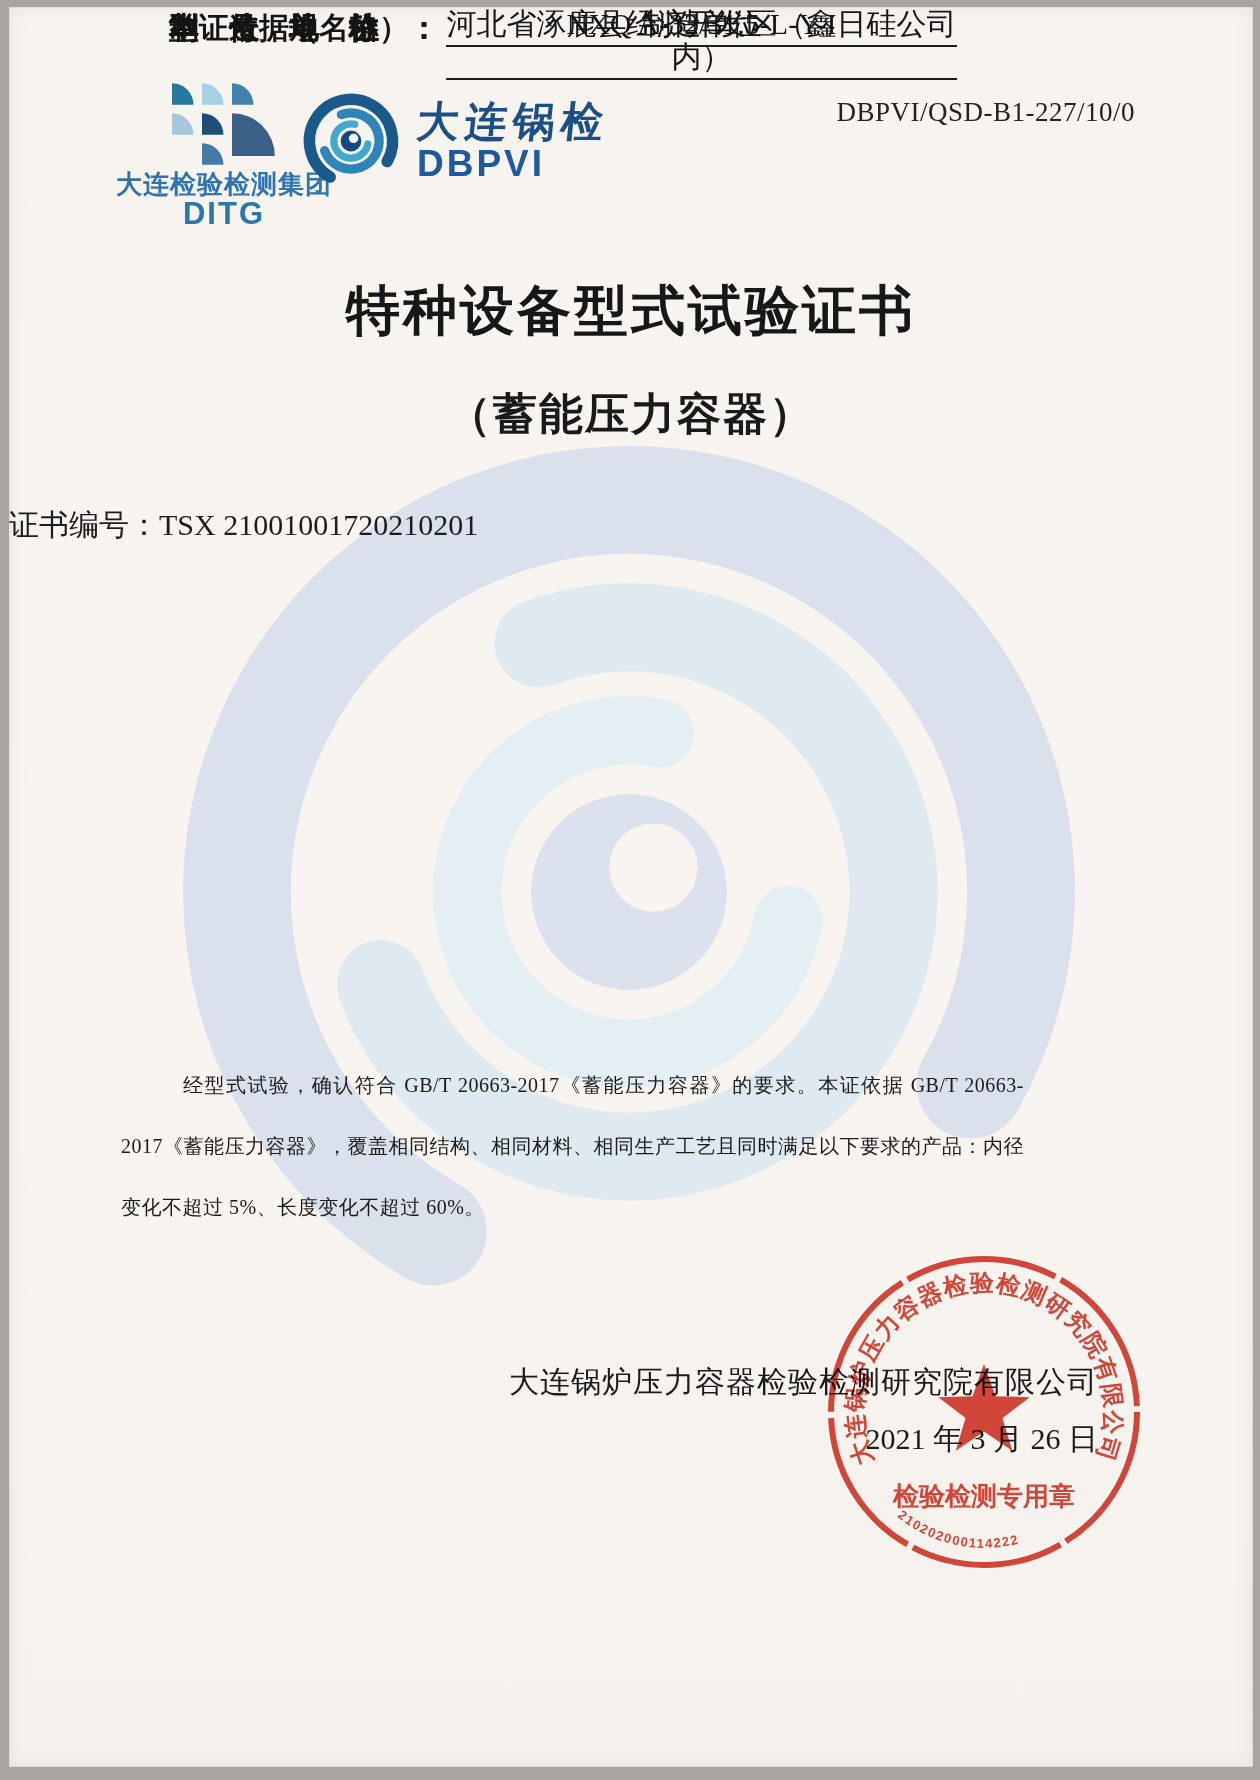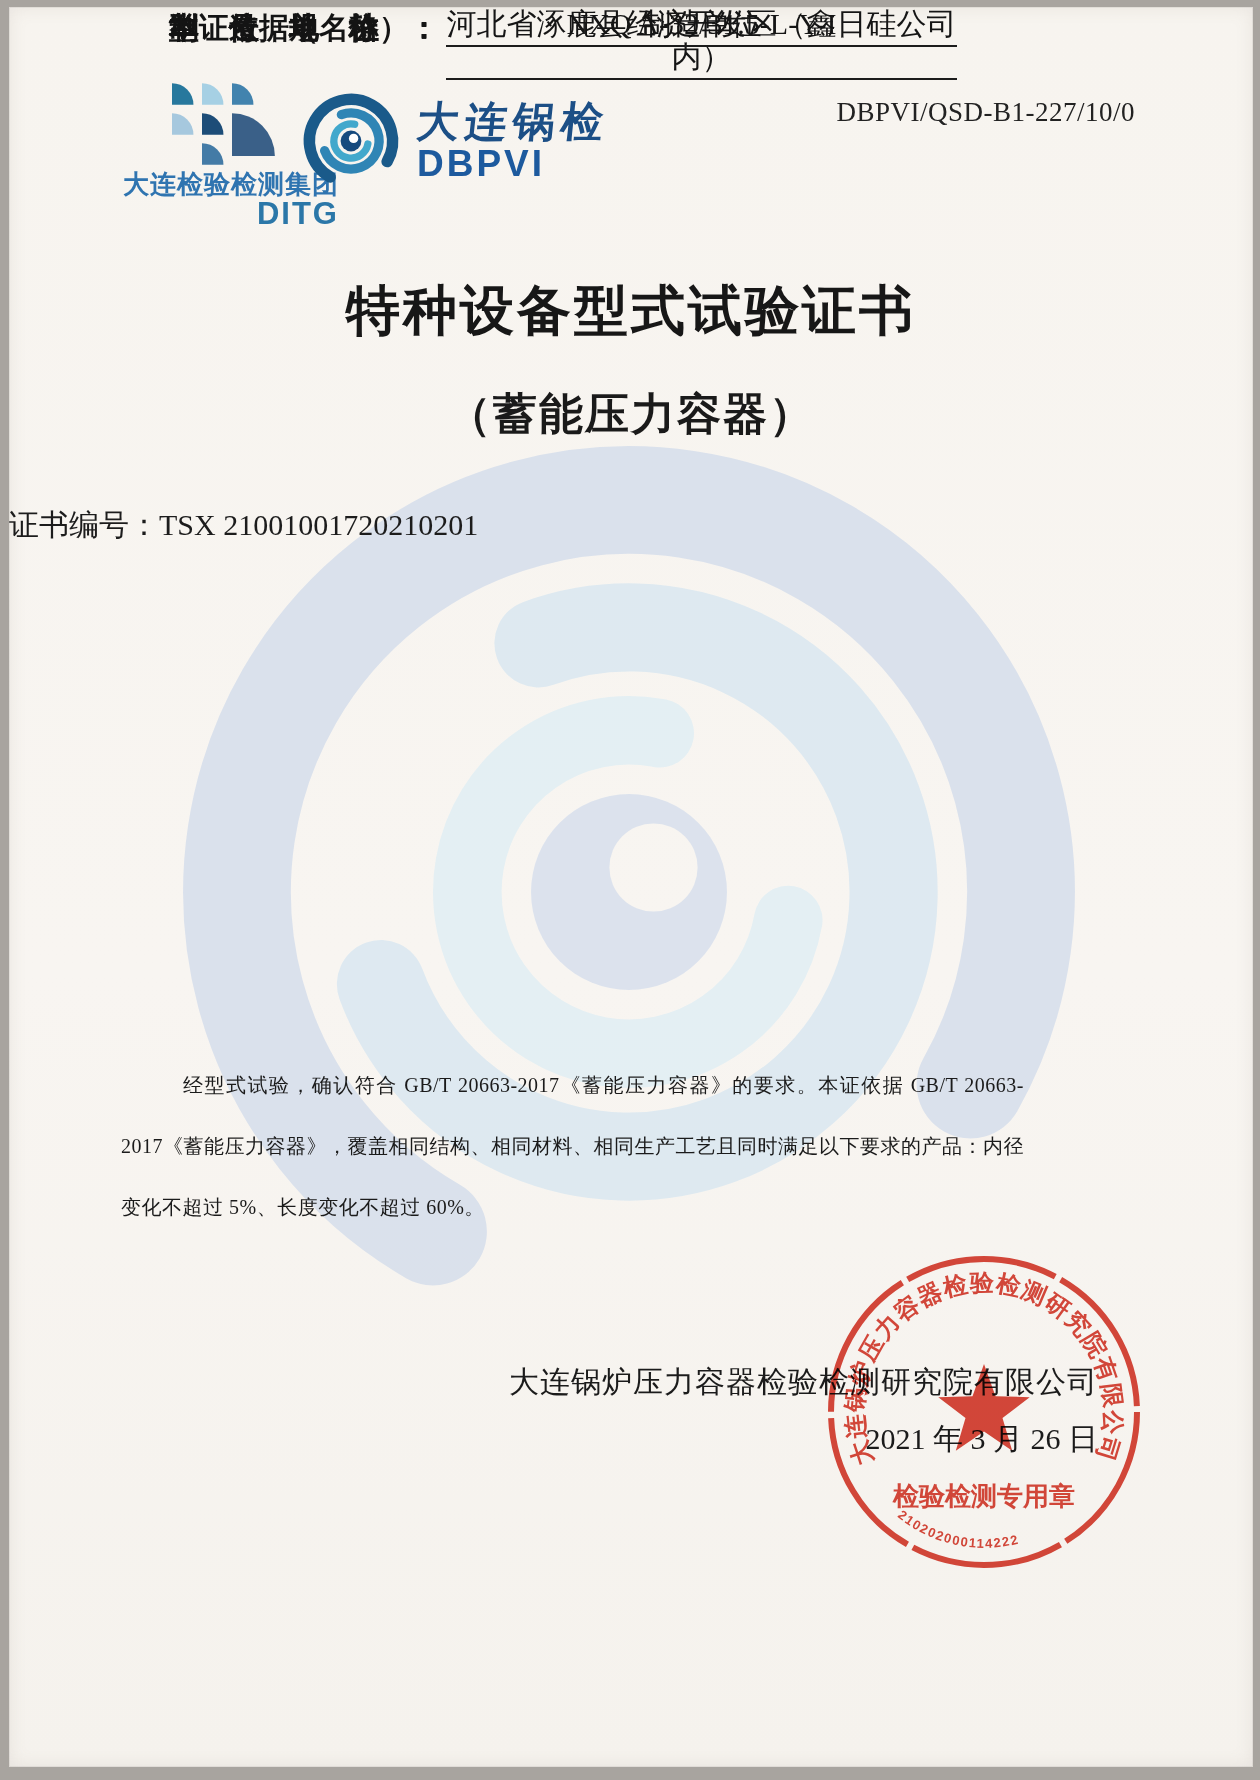--- a/index.html
+++ b/index.html
@@ -13,21 +13,21 @@
     position:absolute;left:9px;top:7px;right:7px;bottom:13px;
     background:linear-gradient(180deg,#f7f4ef 0%,#f8f5f1 55%,#f5f2ed 100%);
     box-shadow:inset 0 0 0 1px rgba(0,0,0,.06), inset 0 0 18px rgba(120,110,95,.12);
   }
   .abs{position:absolute;}
 
   
   .watermark{left:130px;top:395px;width:980px;height:980px;opacity:.62;z-index:0;}
 
   
-  .ditg{left:100px;top:76px;width:230px;text-align:right;z-index:1;}
+  .ditg{left:100px;top:76px;width:230px;text-align:center;z-index:1;}
   .ditg svg{display:block;margin:0 auto;}
   .ditg .cn{font-family:"Liberation Sans","DejaVu Sans",sans-serif;font-weight:700;
     font-size:26px;color:#2f74b0;letter-spacing:1px;margin-top:4px;line-height:1.05;}
   .ditg .en{font-family:"Liberation Sans","DejaVu Sans",sans-serif;font-weight:800;
     font-size:31px;color:#2b77a8;letter-spacing:2px;line-height:1.0;}
   .dbpvi{left:290px;top:82px;display:flex;align-items:center;gap:14px;z-index:1;}
   .dbpvi .txt{display:flex;flex-direction:column;justify-content:center;}
   .dbpvi .cn{font-weight:700;font-size:42px;color:#1c4f86;letter-spacing:6px;
     transform:skewX(-6deg);line-height:1.05;}
   .dbpvi .en{font-family:"Liberation Sans","DejaVu Sans",sans-serif;font-weight:800;

